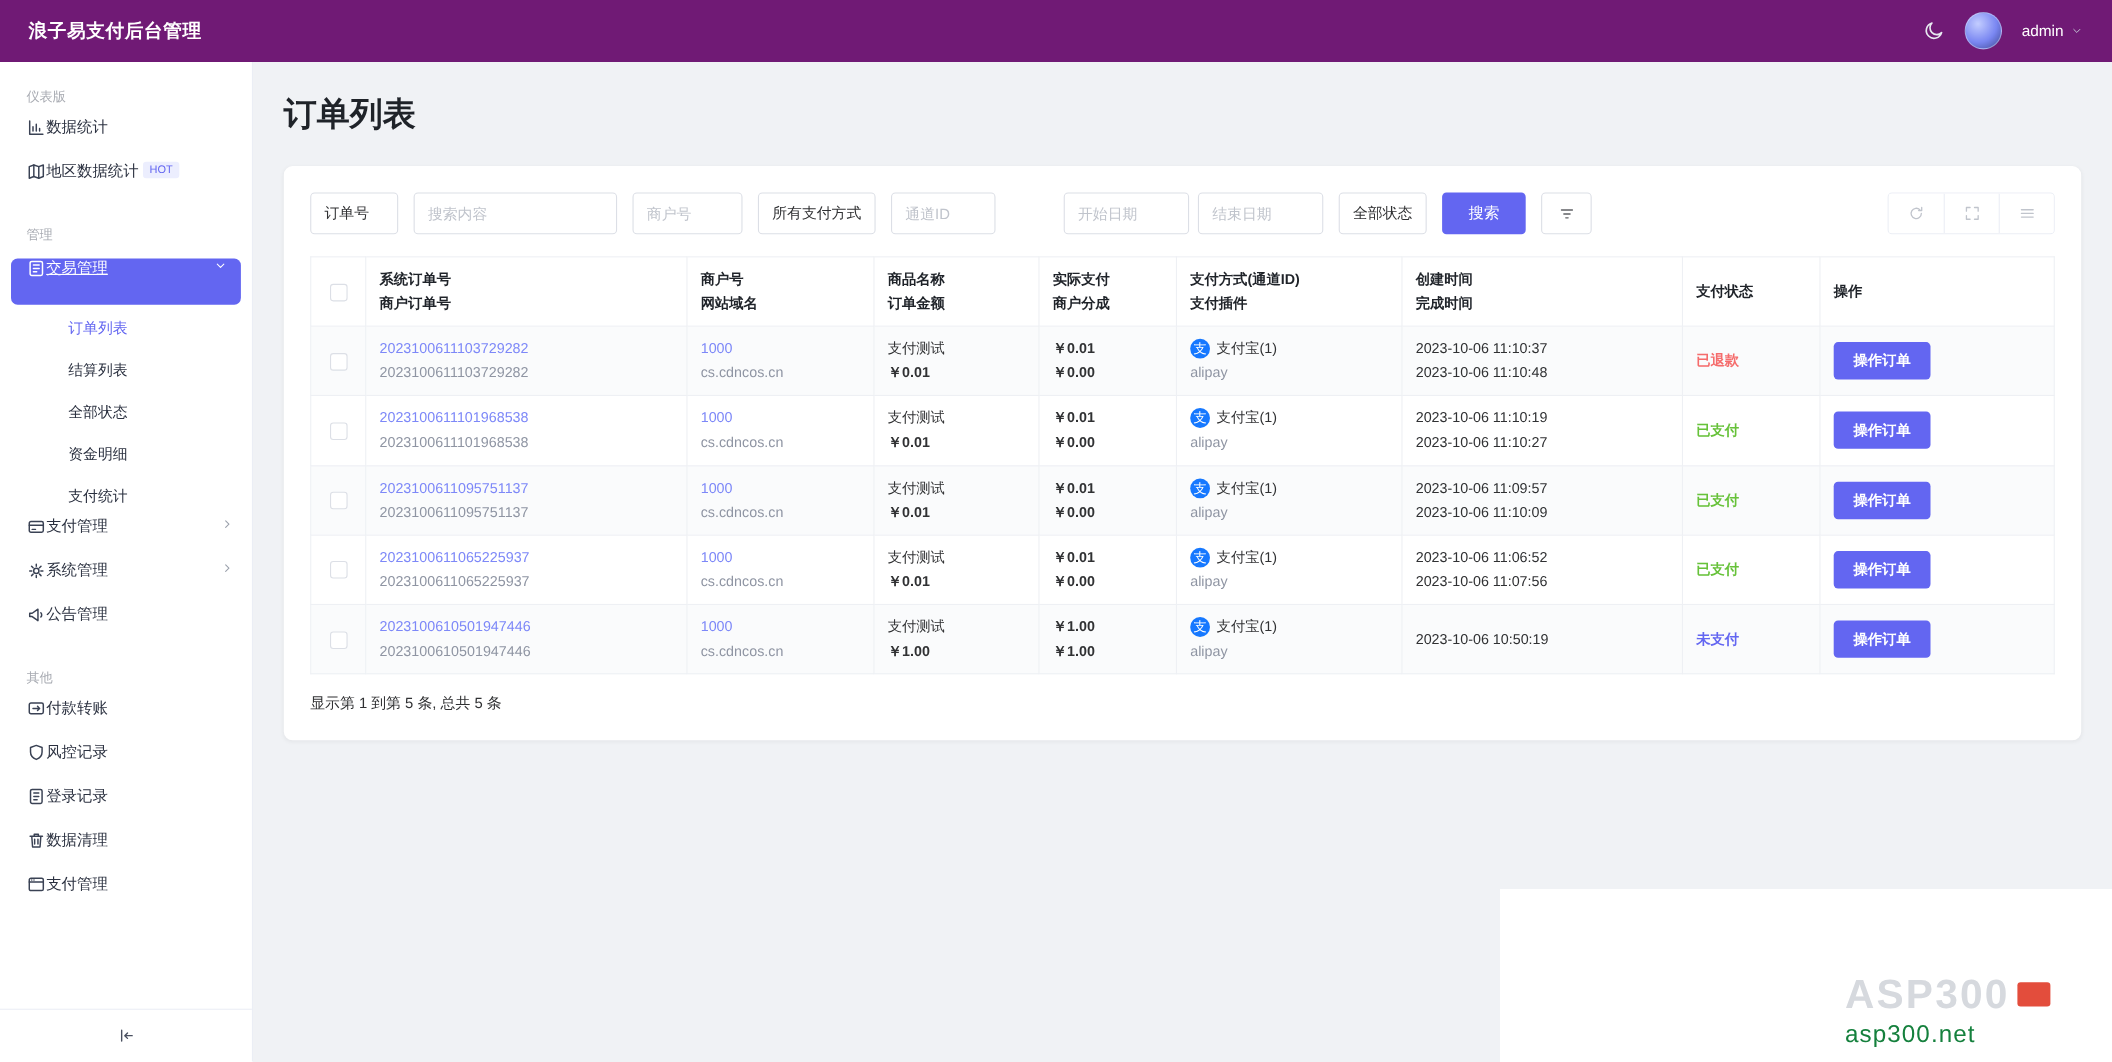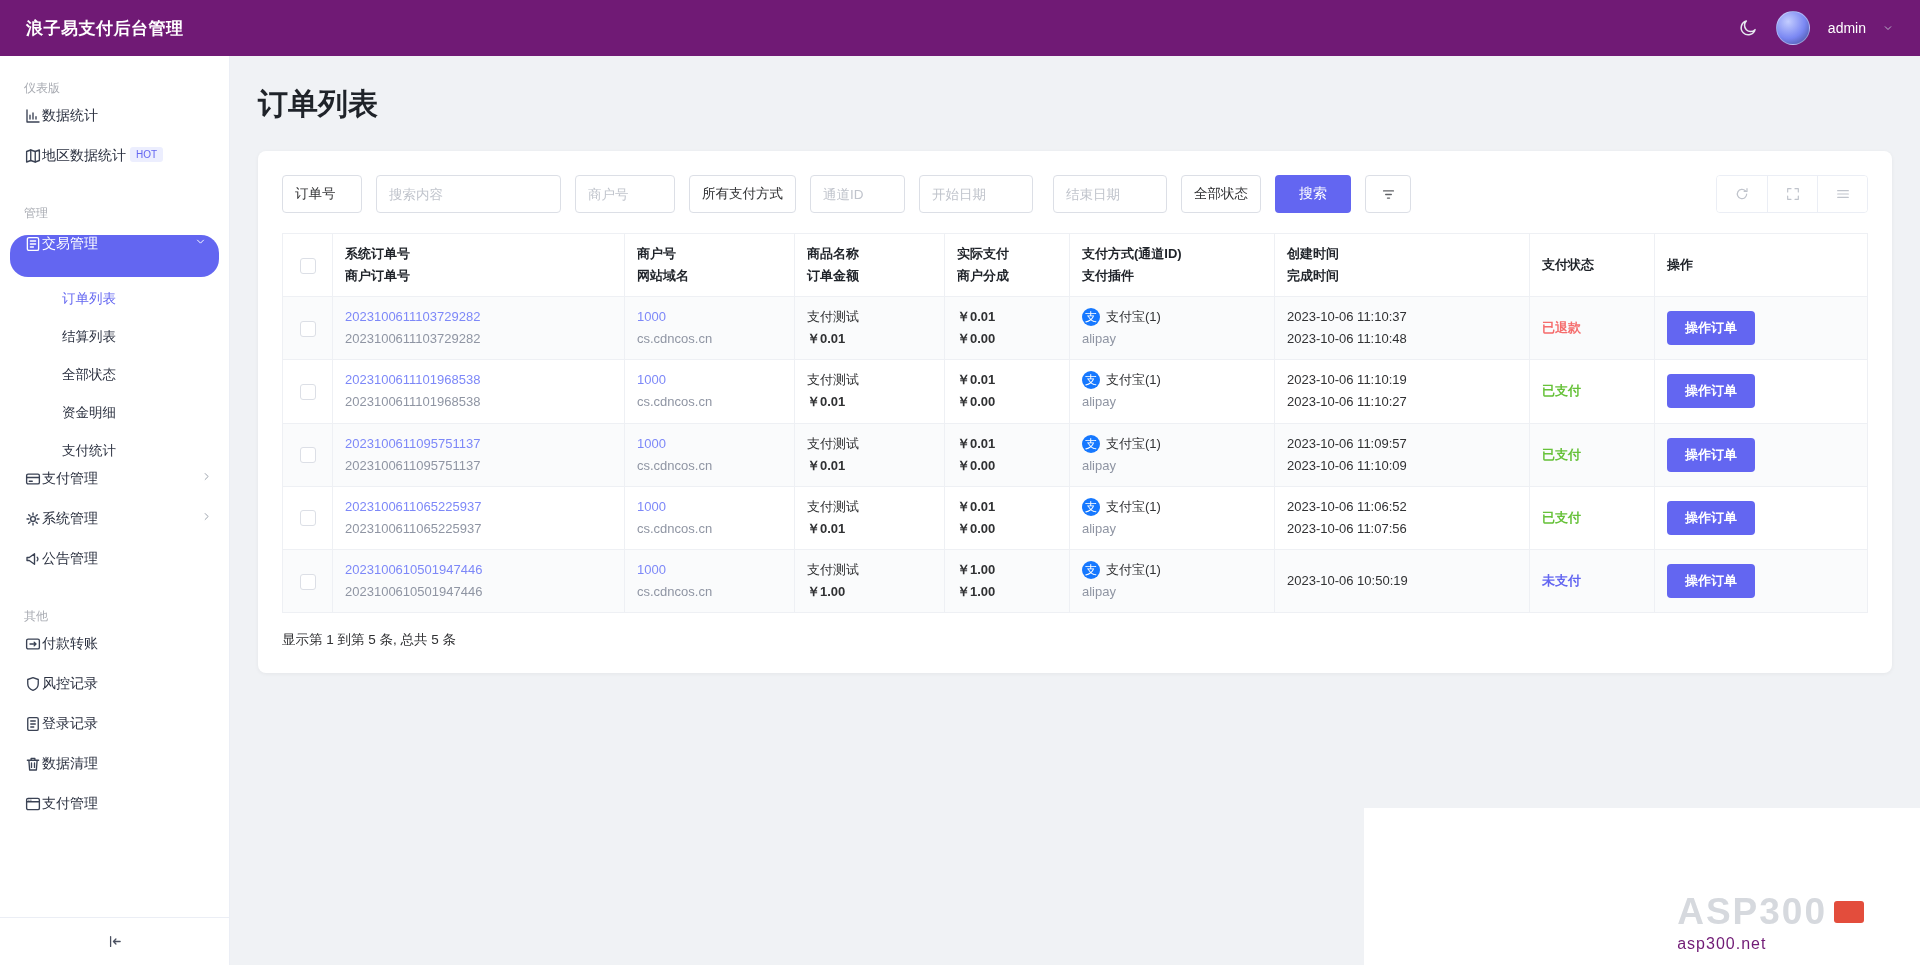--- a/index.html
+++ b/index.html
@@ -6,31 +6,31 @@
   html,body { width:1920px; height:965px; overflow:hidden; }
   body { font-family:"Liberation Sans","DejaVu Sans",sans-serif; background:#f0f2f5; color:#303133; font-size:14px; }
   svg.ic { fill:none; stroke:currentColor; stroke-width:1.8; stroke-linecap:round; stroke-linejoin:round; }
 
   
   .navbar { position:fixed; top:0; left:0; right:0; height:56px; background:#701a75; display:flex; align-items:center; justify-content:space-between; padding:0 26px; z-index:100; }
   .nav-title { color:#ffffff; font-size:17px; font-weight:bold; letter-spacing:.5px; }
   .nav-right { display:flex; align-items:center; gap:18px; }
   .moon-btn { background:none; border:none; color:#e7e9f0; cursor:pointer; display:flex; }
   .avatar { width:34px; height:34px; border-radius:50%; background:radial-gradient(circle at 35% 30%, #c3cdff, #7a87f2 55%, #3c4690); border:1px solid rgba(255,255,255,.35); }
-  .admin-chip { display:flex; align-items:center; gap:16px; color:#ffffff; font-size:14px; cursor:pointer;justify-content:flex-end; }
+  .admin-chip { display:flex; align-items:center; gap:6px; color:#ffffff; font-size:14px; cursor:pointer;justify-content:flex-end; }
   .admin-chip .chev { color:#c3c6d4; }
 
   
   .sidebar { position:fixed; top:56px; left:0; bottom:0; width:230px; background:#ffffff; border-right:1px solid #ebeef5; display:flex; flex-direction:column; z-index:50; }
   .menu { flex:1; padding-top:6px; overflow:hidden; }
   .sec-label { padding:18px 24px 10px; font-size:12px; color:#a8abb2; }
   .s-item { display:flex; align-items:flex-start; height:40px; padding:0 16px 0 24px; font-size:14px; color:#2b3140; cursor:pointer; }
   .s-item .ic { width:18px; height:18px; color:#3a4254; flex:none; }
   .s-item .chev { margin-left:auto; color:#9aa0ab; width:13px; height:13px; }
-  .s-item.active-parent { background:#6366f1; color:#ffffff; border-radius:18px; margin:3px 10px; padding:0 12px 0 14px; height:42px; }
+  .s-item.active-parent { background:#6366f1; color:#ffffff; border-radius:6px; margin:3px 10px; padding:0 12px 0 14px; height:42px;text-decoration:underline; }
   .s-item.active-parent .ic, .s-item.active-parent .chev { color:#ffffff; }
   .sub-item { height:38px; display:flex; align-items:center; padding-left:62px; font-size:13.5px; color:#2b3140; cursor:pointer; }
   .sub-item.active { color:#6366f1; }
   .hot-badge { background:#eceefe; color:#6366f1; font-size:10px; font-weight:normal; padding:2px 6px; border-radius:3px; margin-left:4px; }
   .collapse-bar { margin-top:auto; border-top:1px solid #ebeef5; height:48px; display:flex; align-items:center; justify-content:center; color:#4a5060; cursor:pointer; }
 
   
   .main { margin-left:230px; padding:84px 28px 0; }
   .page-title { font-size:30px; font-weight:700; color:#1f2329; margin-bottom:26px; }
   .card { background:#ffffff; border-radius:8px; box-shadow:0 1px 4px rgba(0,0,0,.05); padding:24px; }
@@ -38,21 +38,21 @@
   
   .toolbar { display:flex; align-items:center; gap:14px; margin-bottom:20px; }
   .tb-input, .tb-select { height:38px; border:1px solid #dcdfe6; border-radius:4px; background:#fff; font-size:13.5px; color:#303133; padding:0 12px; font-family:inherit; }
   .tb-select { display:flex; align-items:center; cursor:pointer; }
   input.tb-input::placeholder { color:#c0c4cc; }
   .w-order { width:80px; }
   .w-search { width:185px; }
   .w-merchant { width:100px; }
   .w-channel { width:95px; }
   .w-date { width:114px; }
-  .date-range { display:flex; gap:20px; }
+  .date-range { display:flex; gap:8px;margin-left:48px; }
   .btn-search { height:38px; background:#6366f1; color:#fff; border:none; border-radius:4px; padding:0 24px; font-size:14px; cursor:pointer; font-family:inherit; }
   .icon-btn { width:46px; height:38px; border:1px solid #dcdfe6; border-radius:4px; background:#fff; color:#606266; display:flex; align-items:center; justify-content:center; cursor:pointer; }
   .spacer { flex:1; }
   .icon-group { display:flex; border:1px solid #ebeef5; border-radius:4px; overflow:hidden; }
   .g-btn { width:50px; height:36px; border:none; background:#fff; color:#c0c4cc; display:flex; align-items:center; justify-content:center; cursor:pointer; }
   .g-btn + .g-btn { border-left:1px solid #ebeef5; }
 
   
   table.orders { width:100%; border-collapse:collapse; font-size:13px; }
   .orders th, .orders td { border:1px solid #eef0f4; padding:9px 12px; text-align:left; vertical-align:middle; }
@@ -72,21 +72,21 @@
   .status-paid { color:#67c23a; }
   .status-unpaid { color:#6366f1; }
   .btn-action { background:#6366f1; color:#fff; border:none; border-radius:4px; padding:8px 18px; font-size:13px; font-weight:600; cursor:pointer; font-family:inherit; }
   .summary { margin-top:18px; font-size:13.5px; color:#303133; }
 
   
   .wm-box { position:fixed; right:0; bottom:0; width:556px; height:157px; background:#ffffff; z-index:10; }
   .wm-text { position:absolute; right:56px; bottom:12px; }
   .wm-title { display:flex; align-items:center; gap:7px; font-size:37px; font-weight:800; color:#d6d9de; letter-spacing:2px; font-family:"Liberation Sans",sans-serif; }
   .wm-red { width:30px; height:22px; background:#e34d3c; border-radius:3px; }
-  .wm-domain { font-size:16px; color:#701a75; margin-top:2px; letter-spacing:1px; }
+  .wm-domain { font-size:22px; color:#15803d; margin-top:2px; letter-spacing:1px; }
 </style>
 </head>
 <body>
 
 <header class="navbar" data-name="top-navbar">
   <div class="nav-title" data-name="app-title">浪子易支付后台管理</div>
   <div class="nav-right">
     <button class="moon-btn" data-name="theme-toggle-button">
       <svg class="ic" width="20" height="20" viewBox="0 0 24 24" data-name="moon-icon">
           <path d="M20.5 14A8.5 8.5 0 1 1 10 3.5 7 7 0 0 0 20.5 14z"></path>

